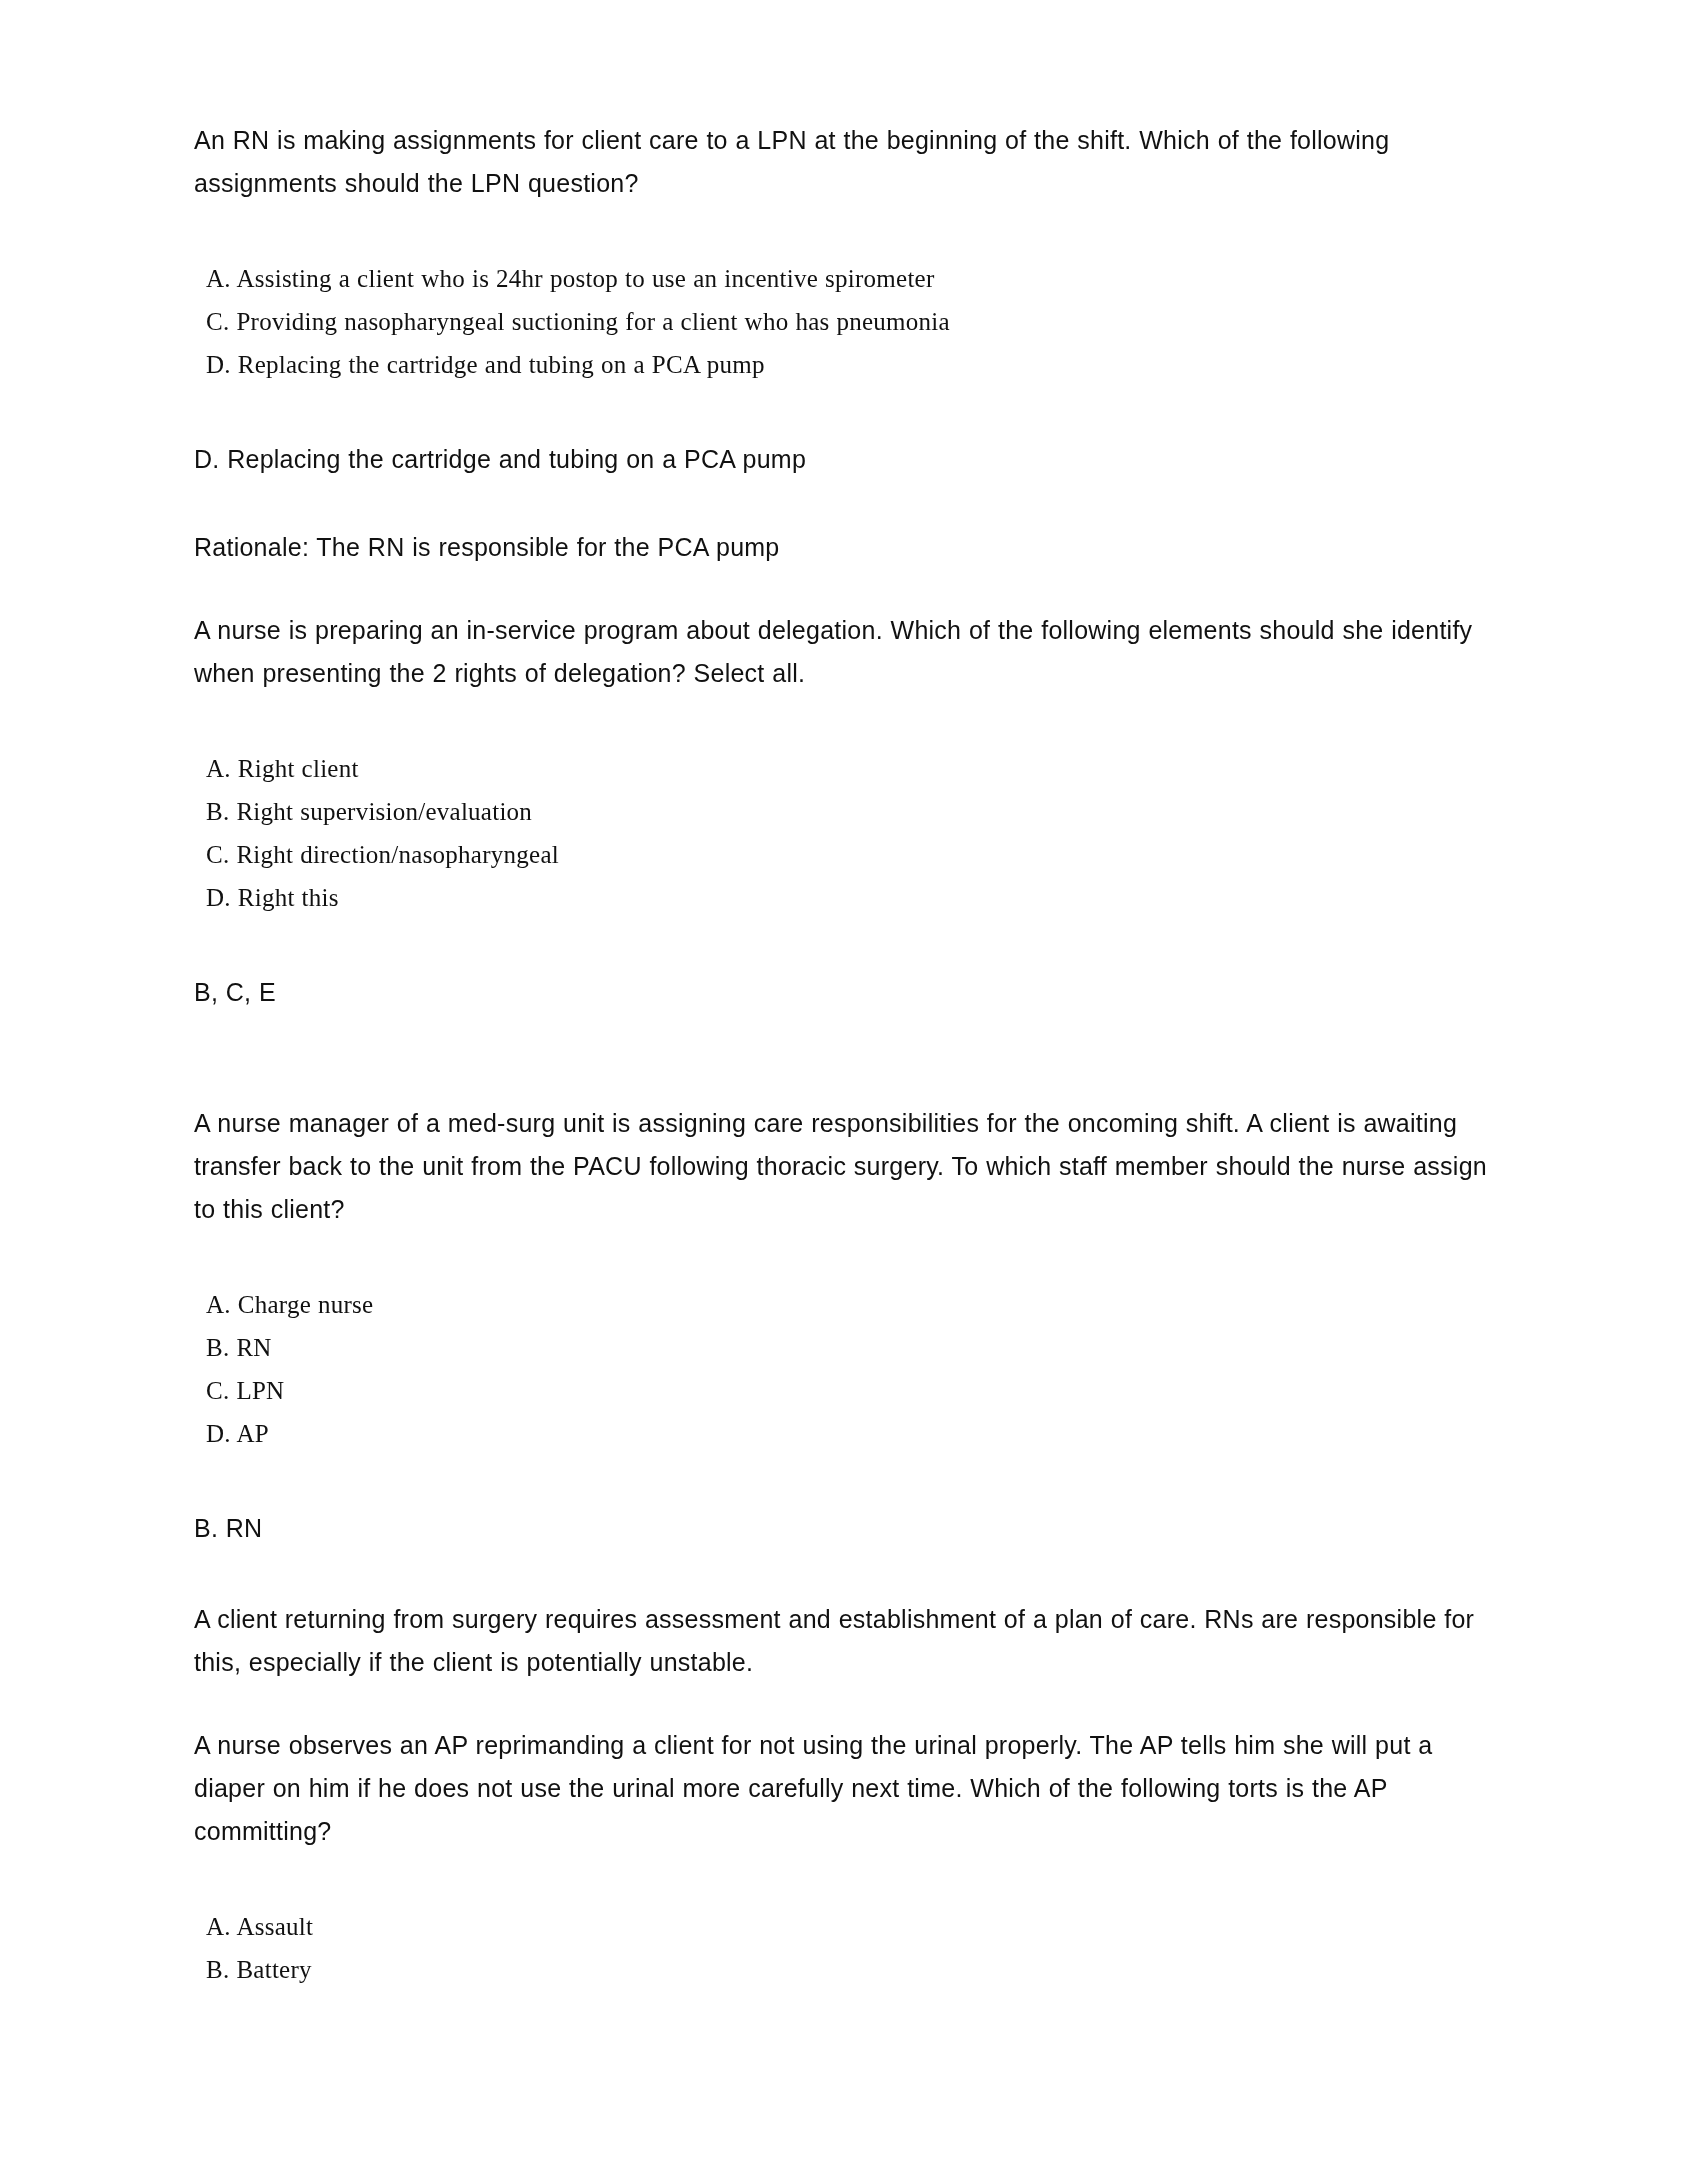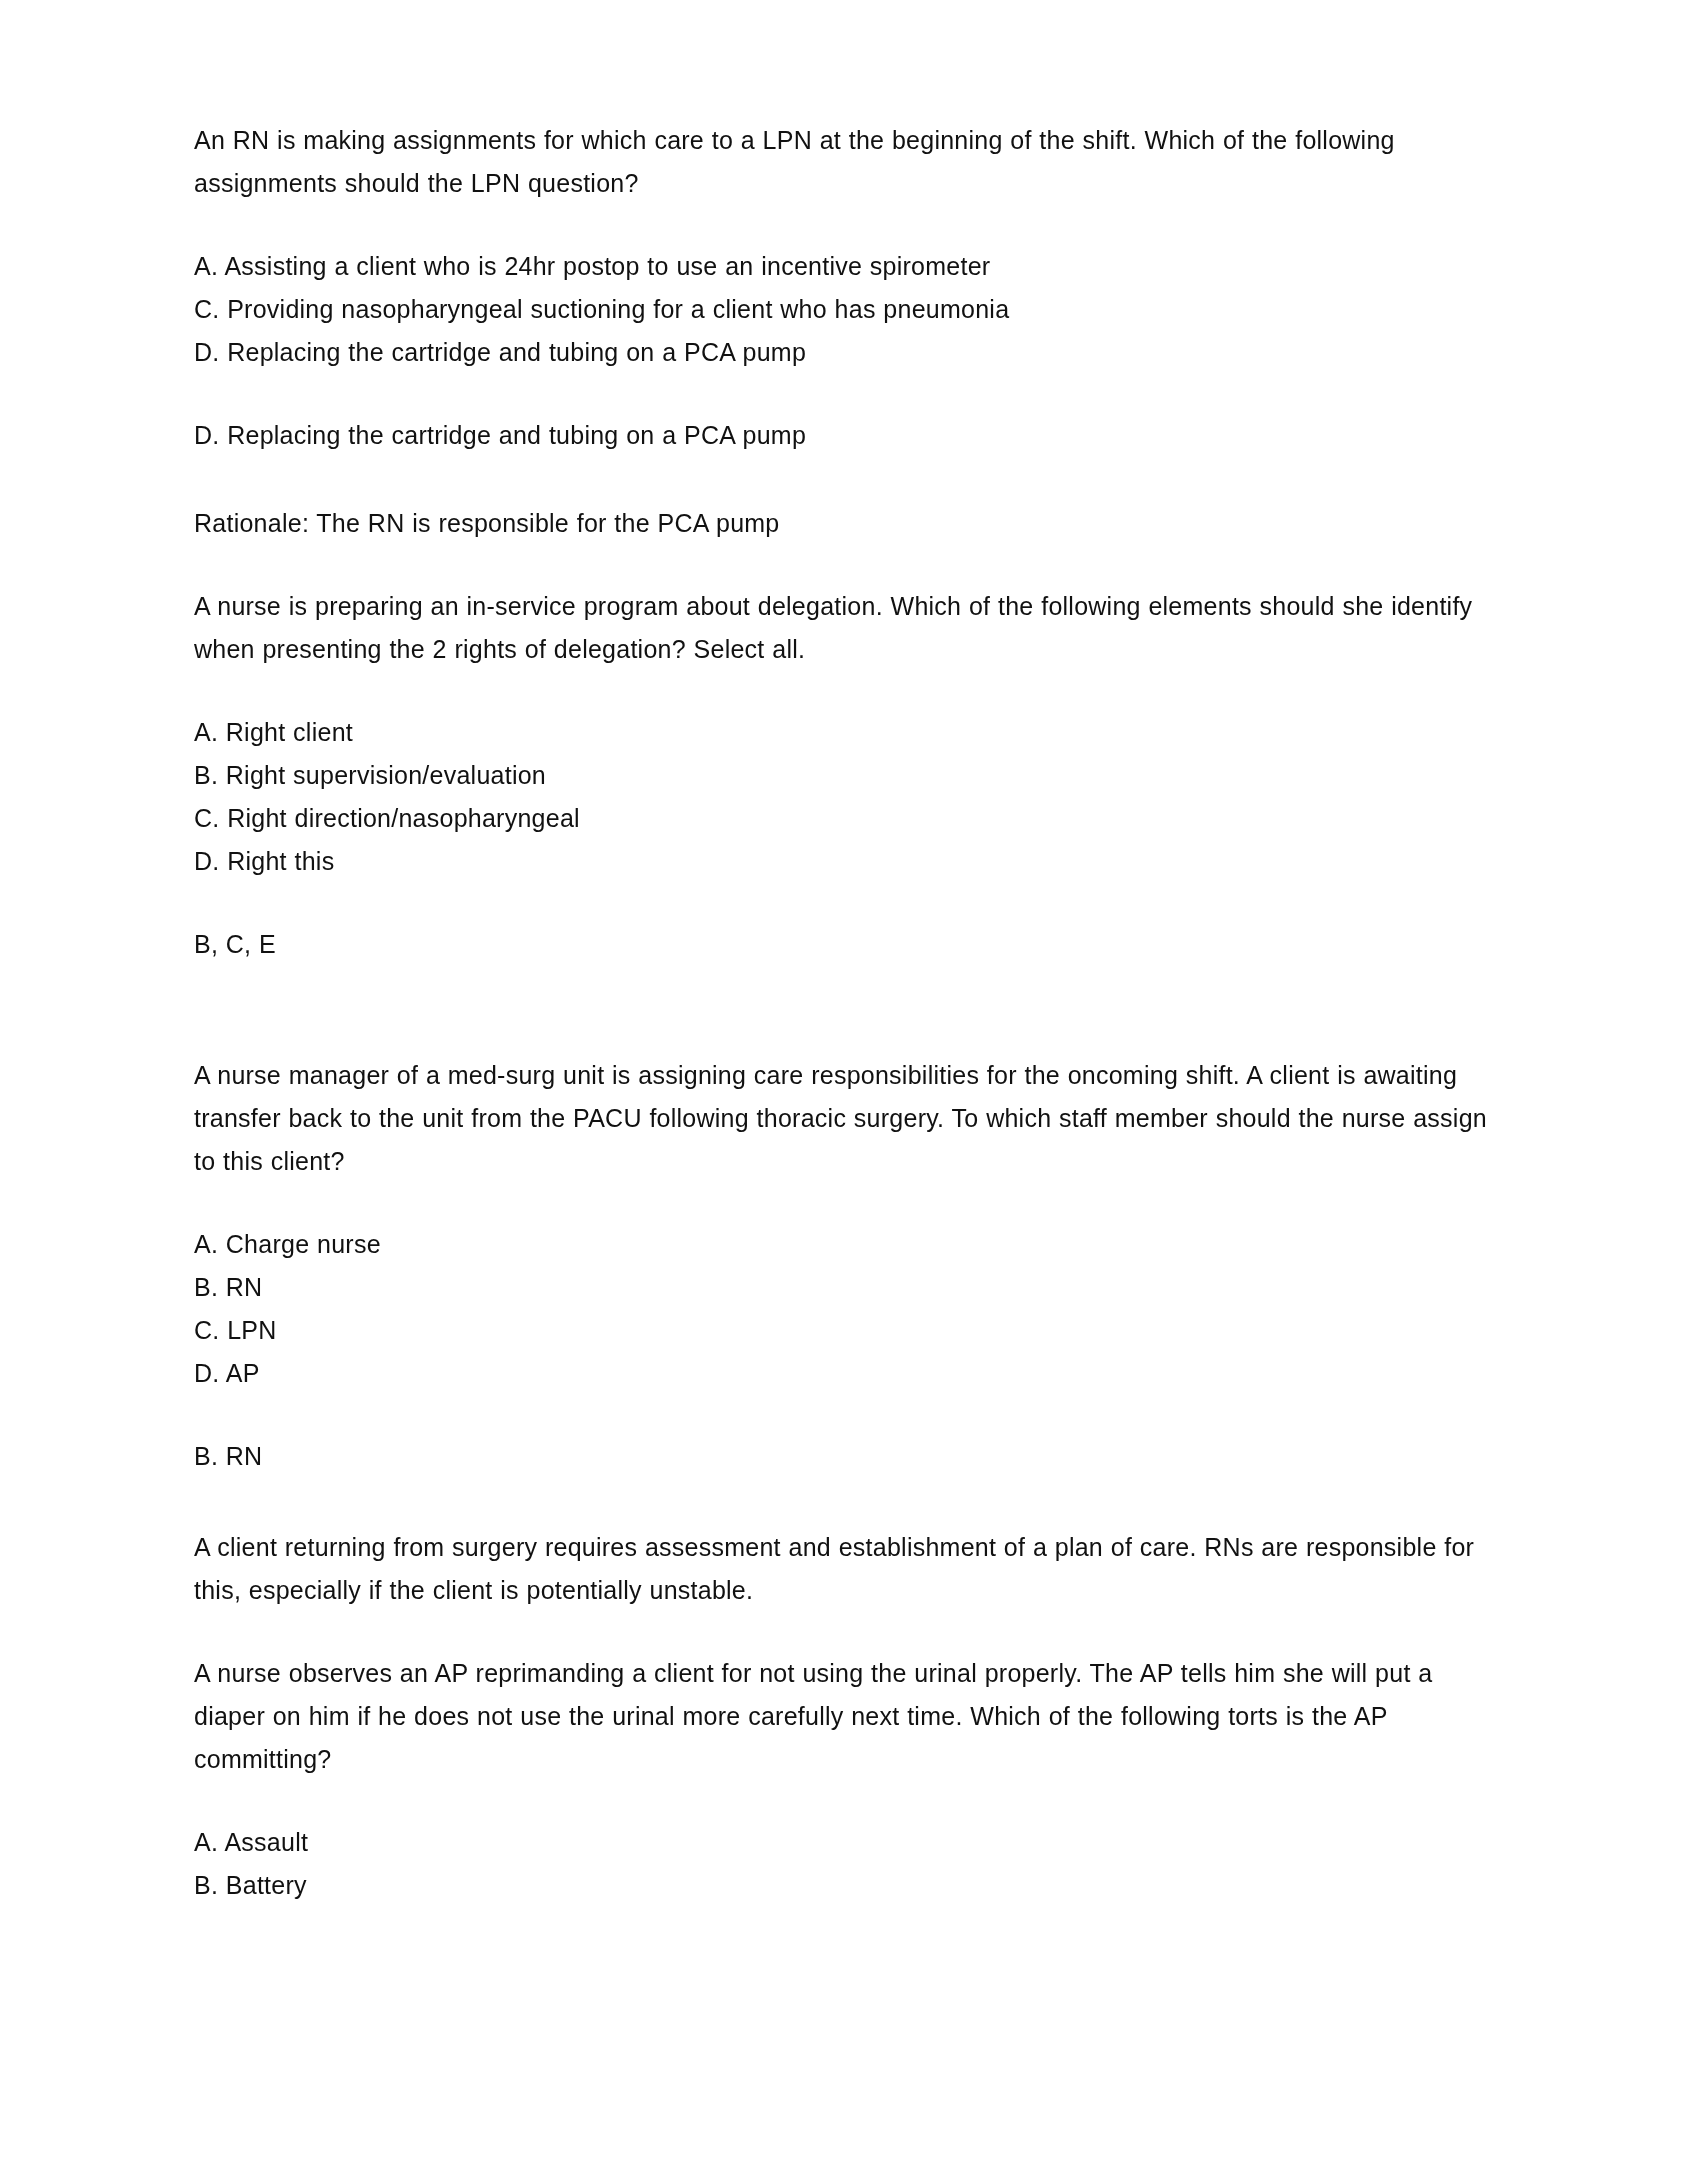--- a/index.html
+++ b/index.html
@@ -32,42 +32,43 @@
     letter-spacing: 0.01em;
     word-spacing: 0.02em;
     color: #111111;
   }
   
   .para {
     margin: 0;
   }
   
   .optlist {
-    margin: 0;
+    margin: 12px;
     padding: 0;
     list-style: none;
+    font-family: Liberation Serif, serif;
   }
   .optlist li {
     margin: 0;
     padding: 0;
     white-space: nowrap;
   }
   .gap-md { height: 40px; }
   .gap-lg { height: 45px; }
   .gap-xl { height: 48px; }
 </style>
 </head>
 <body>
 
 <div class="page">
   <div class="doc-body">
 
     <div class="block">
 
-      <p class="para">An RN is making assignments for which care to a LPN at the beginning of the shift. Which of the following assignments should the LPN question?</p>
+      <p class="para">An RN is making assignments for client care to a LPN at the beginning of the shift. Which of the following assignments should the LPN question?</p>
 
       <div class="gap-md"></div>
 
       <ul class="optlist">
         <li>A. Assisting a client who is 24hr postop to use an incentive spirometer</li>
         <li>C. Providing nasopharyngeal suctioning for a client who has pneumonia</li>
         <li>D. Replacing the cartridge and tubing on a PCA pump</li>
       </ul>
 
       <div class="gap-md"></div>

